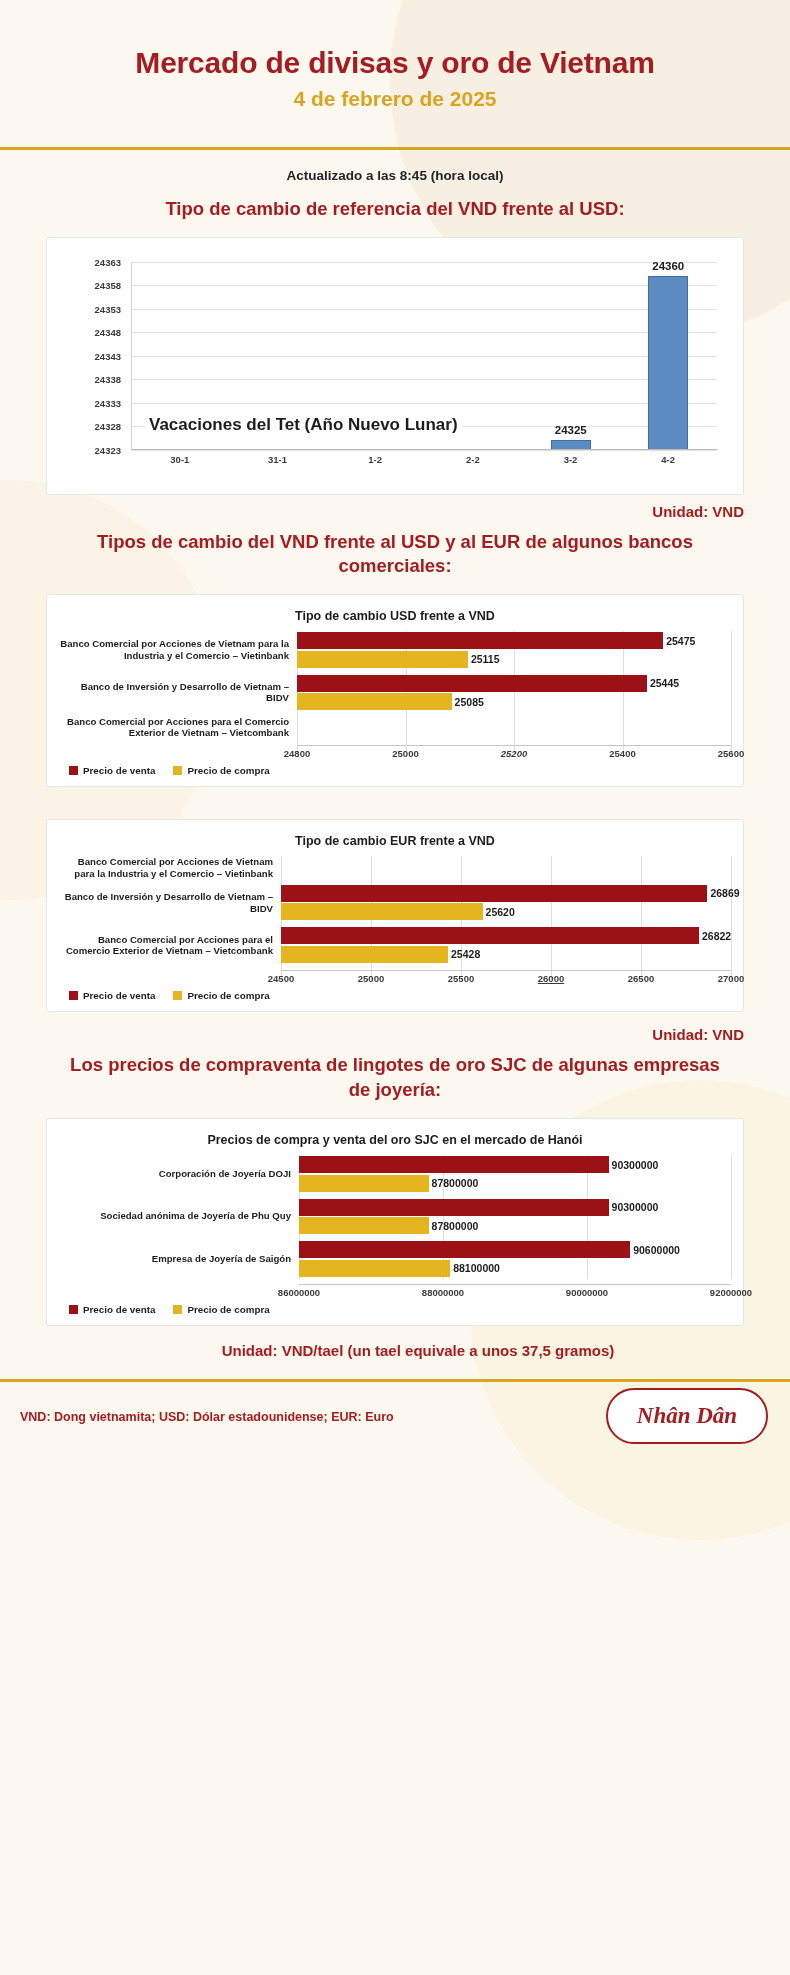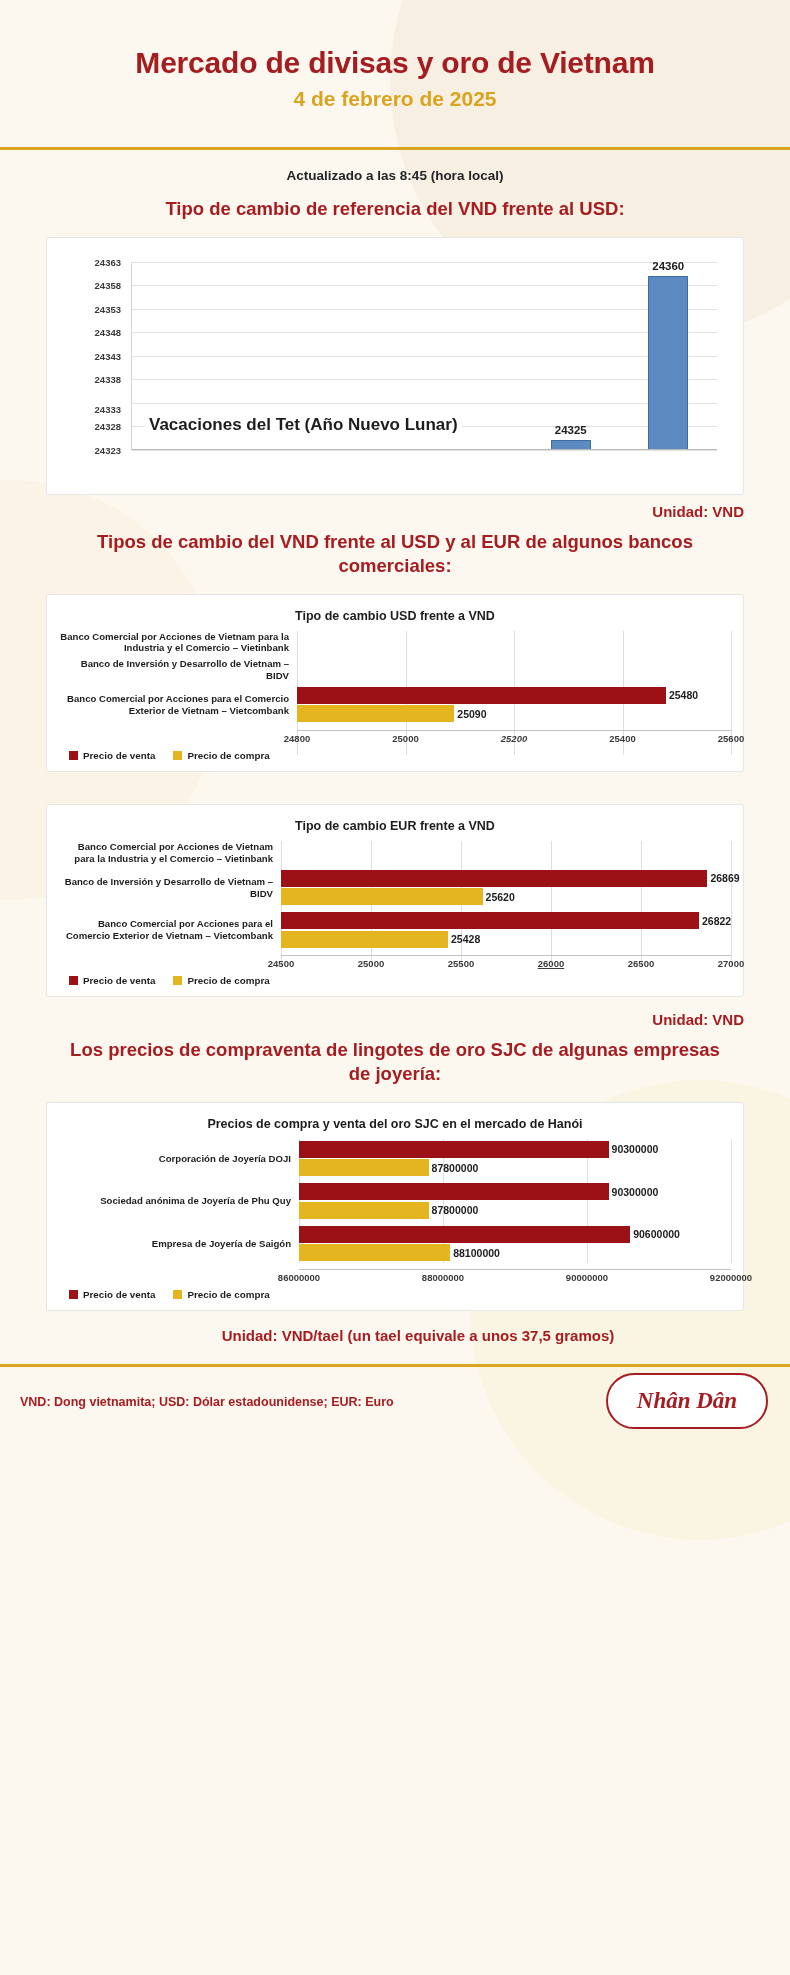--- a/index.html
+++ b/index.html
@@ -169,21 +169,21 @@
 
   <div class="updated">Actualizado a las 8:45 (hora local)</div>
 
   <div class="section-title">Tipo de cambio de referencia del VND frente al USD:</div>
 
   <div class="card">
     <div class="refchart">
       <div id="ref-ylabels">
           <div class="ref-ylabel" style="top: 198px;">24323</div>
           <div class="ref-ylabel" style="top: 174.5px;">24328</div>
-          <div class="ref-ylabel" style="top: 151px; margin-top: 6px;">24333</div>
+          <div class="ref-ylabel" style="top: 151px;">24333</div>
           <div class="ref-ylabel" style="top: 127.5px;">24338</div>
           <div class="ref-ylabel" style="top: 104px;">24343</div>
           <div class="ref-ylabel" style="top: 80.5px;">24348</div>
           <div class="ref-ylabel" style="top: 57px;">24353</div>
           <div class="ref-ylabel" style="top: 33.5px;">24358</div>
           <div class="ref-ylabel" style="top: 10px;">24363</div>
         </div>
       <div class="ref-plot">
         <div id="ref-grid-lines">
             <div class="ref-grid" style="top: 188px;"></div>
@@ -205,20 +205,28 @@
               <div class="ref-bar" style="height: 9.4px;"></div>
               <div class="ref-bar-value" style="bottom: 13.4px;">24325</div>
             </div>
             <div class="ref-bar-slot">
               <div class="ref-bar" style="height: 173.9px;"></div>
               <div class="ref-bar-value" style="bottom: 177.9px;">24360</div>
             </div>
           </div>
       </div>
       <div class="ref-xaxis"></div>
+      <div class="ref-xlabels" id="ref-xlabels">
+          <span>30-1</span>
+          <span>31-1</span>
+          <span>1-2</span>
+          <span>2-2</span>
+          <span>3-2</span>
+          <span>4-2</span>
+        </div>
       <div class="tet-note">Vacaciones del Tet (Año Nuevo Lunar)</div>
     </div>
   </div>
 
   <div class="unit-label">Unidad: VND</div>
 
   <div class="section-title">Tipos de cambio del VND frente al USD y al EUR de algunos bancos comerciales:</div>
 
   <div class="card">
     <div class="card-title">Tipo de cambio USD frente a VND</div>
@@ -226,36 +234,46 @@
         <div style="position: absolute; left: 238px; right: 0px; top: 0px; height: 124px; pointer-events: none;">
           <div class="hbar-vgrid" style="left: 0%;"></div>
           <div class="hbar-vgrid" style="left: 25%;"></div>
           <div class="hbar-vgrid" style="left: 50%;"></div>
           <div class="hbar-vgrid" style="left: 75%;"></div>
           <div class="hbar-vgrid" style="left: 100%;"></div>
         </div>
         <div class="hbar-rows">
           <div class="hbar-group">
             <div class="hbar-cat" style="width: 238px;">Banco Comercial por Acciones de Vietnam para la Industria y el Comercio – Vietinbank</div>
+            <div class="hbar-bars">
+              <div class="hbar-line">
+                <div class="hbar-fill sell" style="width: 84.375%;"></div>
+                <div class="hbar-val" style="left: 84.375%;">25475</div>
+              </div>
+              <div class="hbar-line">
+                <div class="hbar-fill buy" style="width: 39.375%;"></div>
+                <div class="hbar-val" style="left: 39.375%;">25115</div>
+              </div>
+            </div>
           </div>
           <div class="hbar-group">
             <div class="hbar-cat" style="width: 238px;">Banco de Inversión y Desarrollo de Vietnam – BIDV</div>
+            <div class="hbar-bars">
+              <div class="hbar-line">
+                <div class="hbar-fill sell" style="width: 80.625%;"></div>
+                <div class="hbar-val" style="left: 80.625%;">25445</div>
+              </div>
+              <div class="hbar-line">
+                <div class="hbar-fill buy" style="width: 35.625%;"></div>
+                <div class="hbar-val" style="left: 35.625%;">25085</div>
+              </div>
+            </div>
           </div>
           <div class="hbar-group">
             <div class="hbar-cat" style="width: 238px;">Banco Comercial por Acciones para el Comercio Exterior de Vietnam – Vietcombank</div>
-            <div class="hbar-bars">
-              <div class="hbar-line">
-                <div class="hbar-fill sell" style="width: 85%;"></div>
-                <div class="hbar-val" style="left: 85%;">25480</div>
-              </div>
-              <div class="hbar-line">
-                <div class="hbar-fill buy" style="width: 36.25%;"></div>
-                <div class="hbar-val" style="left: 36.25%;">25090</div>
-              </div>
-            </div>
           </div>
         </div>
         <div style="display: flex;">
           <div style="width: 238px;"></div>
           <div class="hbar-axis" style="flex: 1 1 0%;">
             <div class="hbar-tick" style="left: 0%;">24800</div>
             <div class="hbar-tick" style="left: 25%;">25000</div>
             <div class="hbar-tick" style="left: 50%; font-style: italic;">25200</div>
             <div class="hbar-tick" style="left: 75%;">25400</div>
             <div class="hbar-tick" style="left: 100%;">25600</div>

